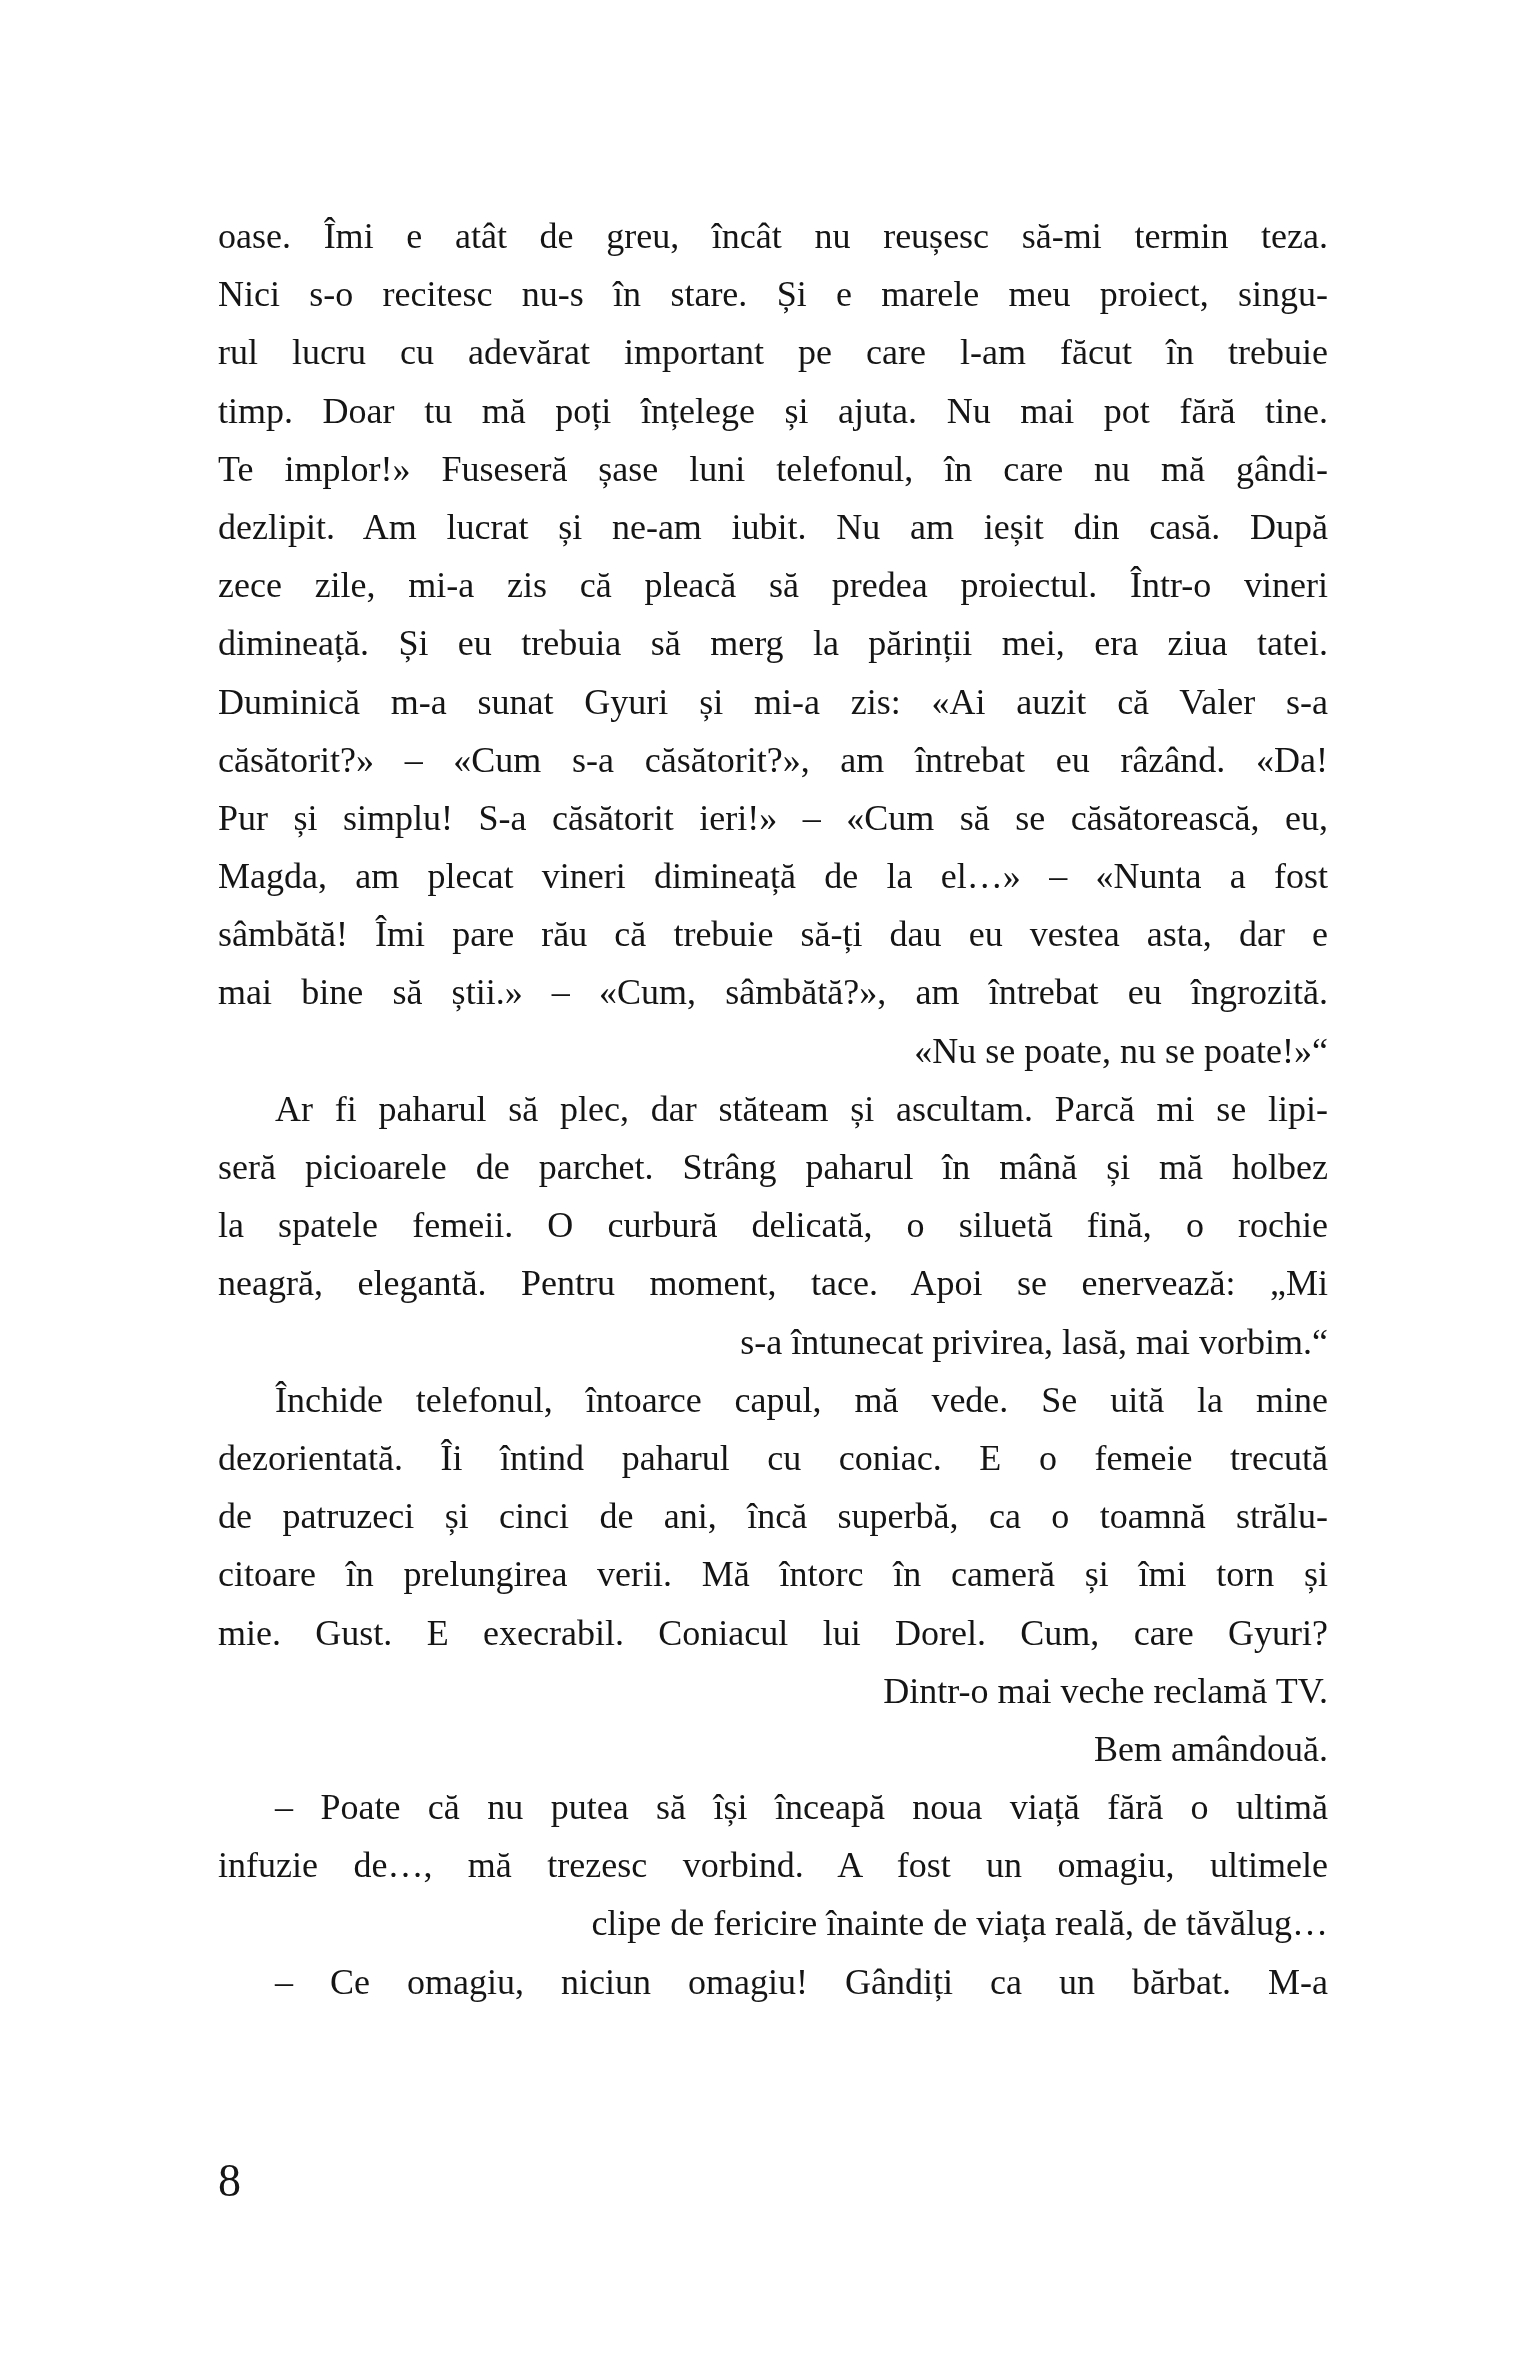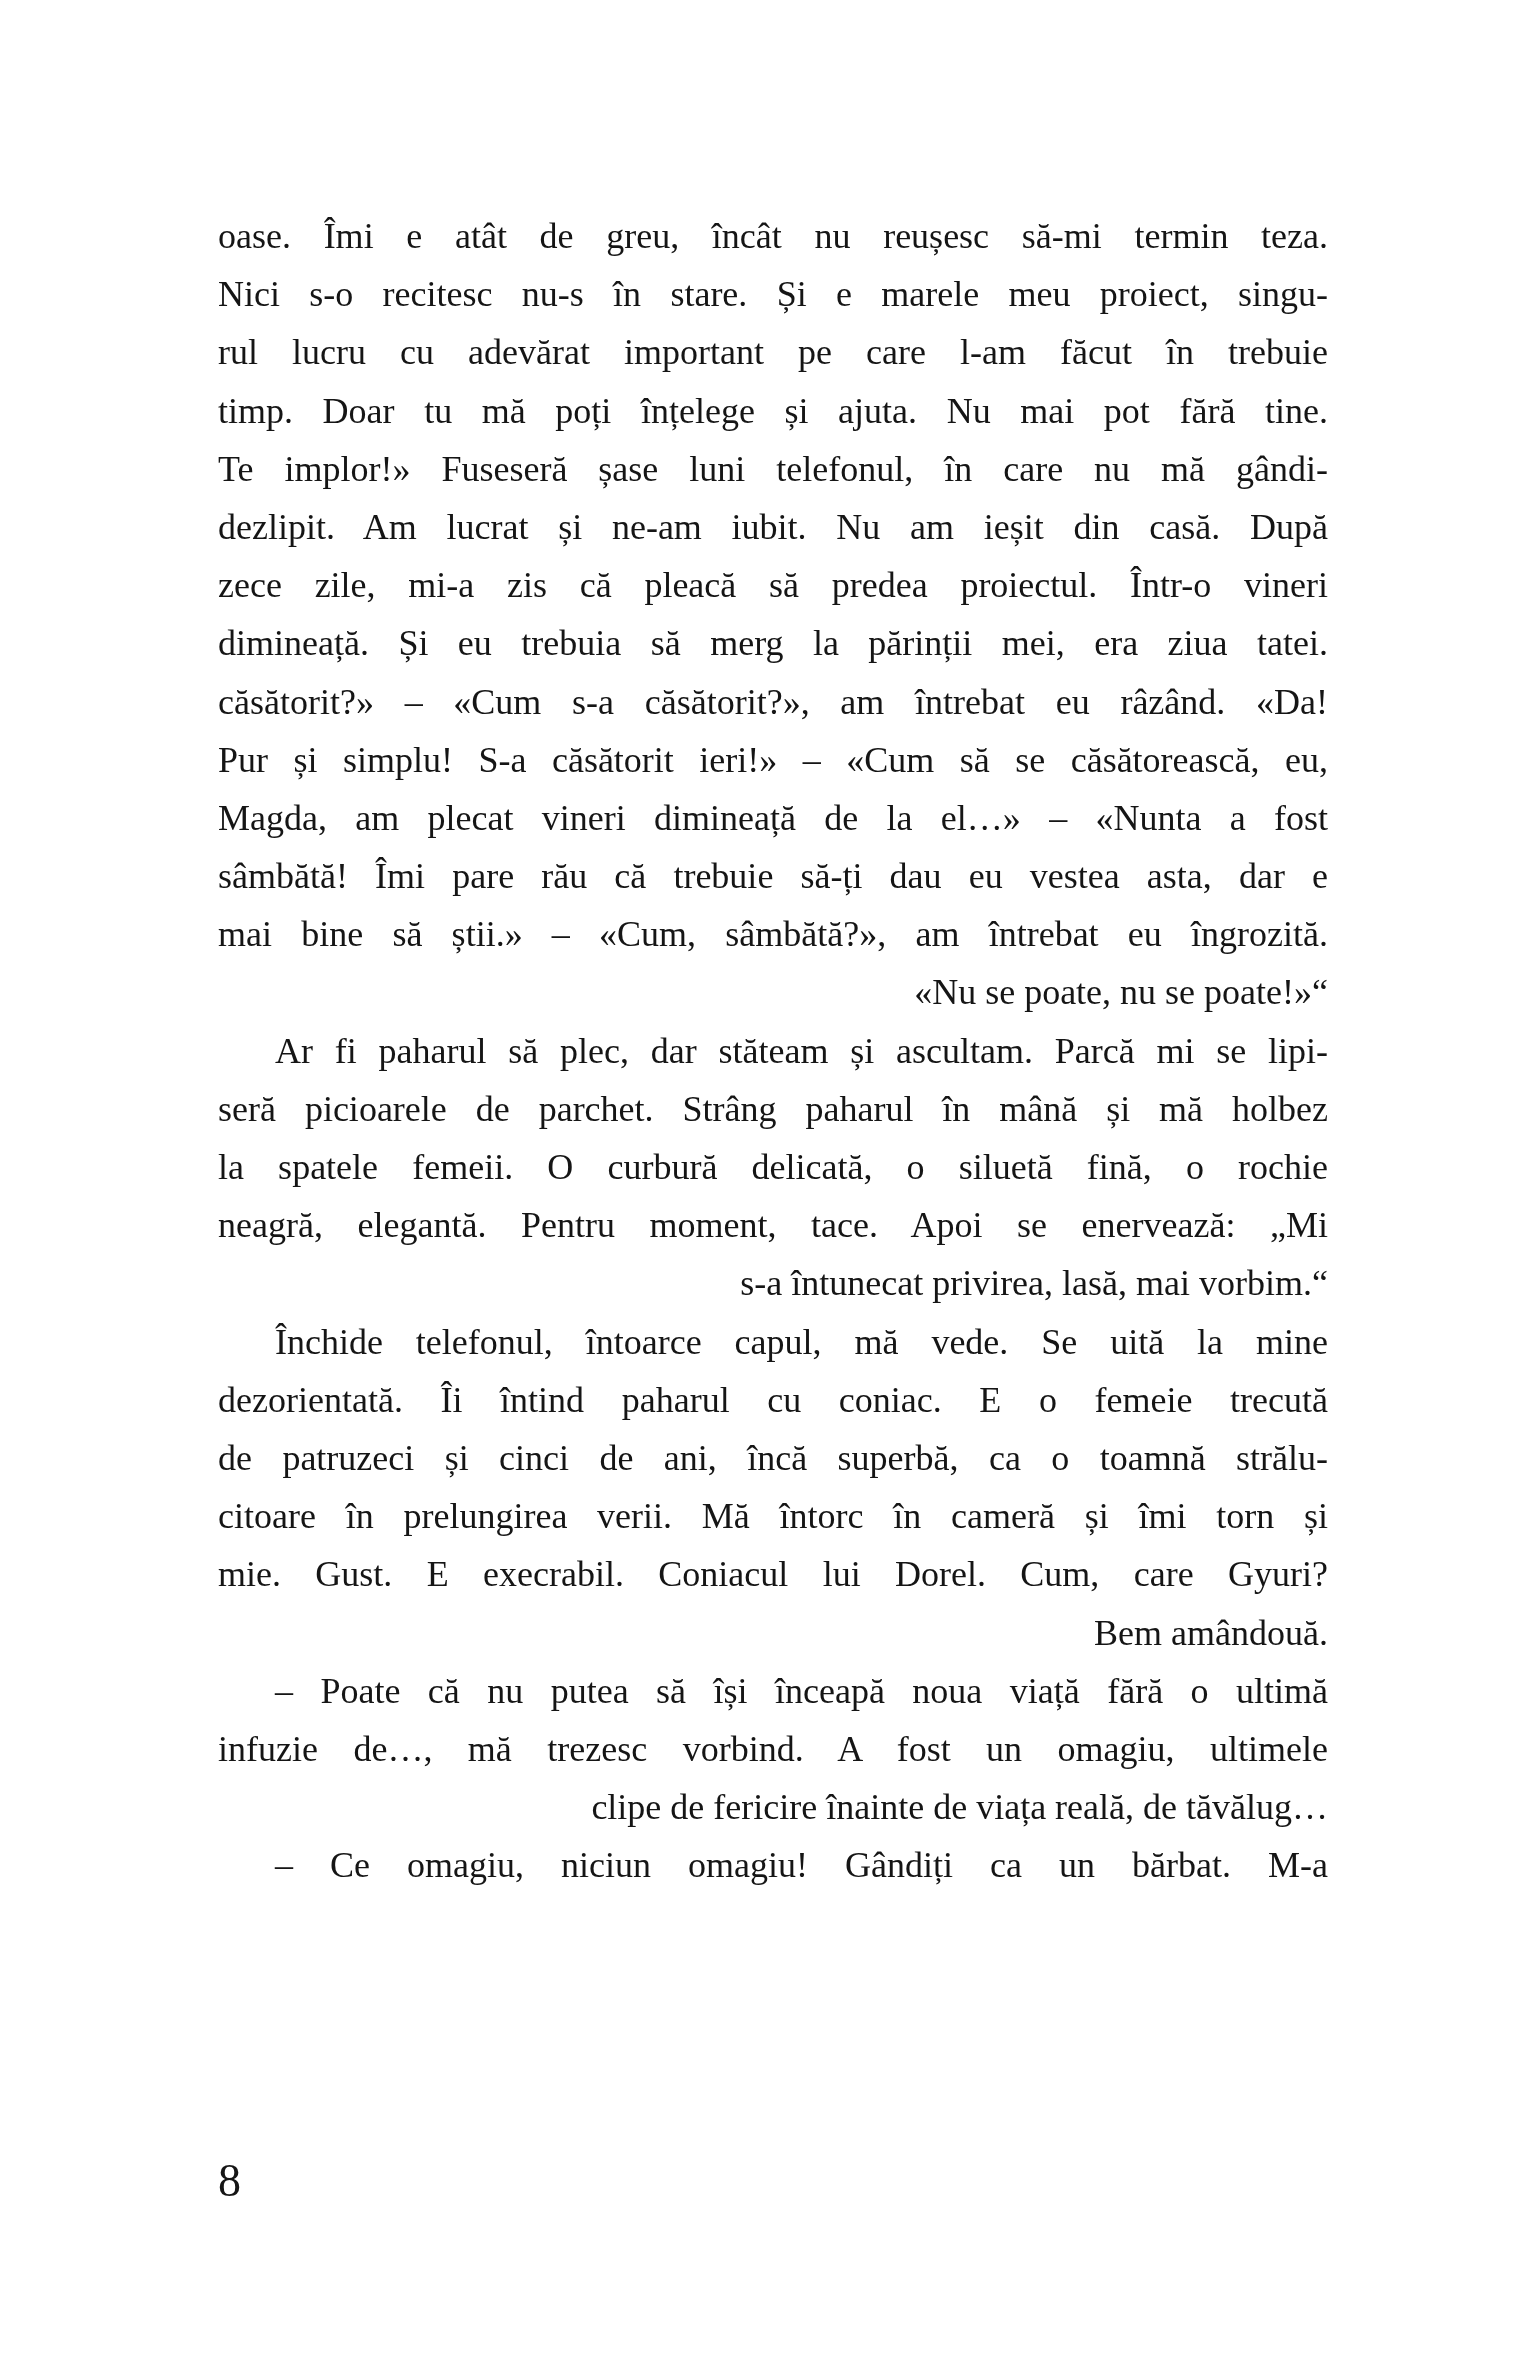--- a/index.html
+++ b/index.html
@@ -54,36 +54,38 @@
 <div class="book-page">
   <div class="text-block">
       <div class="line fill">oase. Îmi e atât de greu, încât nu reușesc să-mi termin teza.</div>
       <div class="line fill">Nici s-o recitesc nu-s în stare. Și e marele meu proiect, singu-</div>
       <div class="line fill">rul lucru cu adevărat important pe care l-am făcut în trebuie</div>
       <div class="line fill">timp. Doar tu mă poți înțelege și ajuta. Nu mai pot fără tine.</div>
       <div class="line fill">Te implor!» Fuseseră șase luni telefonul, în care nu mă gândi-</div>
       <div class="line fill">dezlipit. Am lucrat și ne-am iubit. Nu am ieșit din casă. După</div>
       <div class="line fill">zece zile, mi-a zis că pleacă să predea proiectul. Într-o vineri</div>
       <div class="line fill">dimineață. Și eu trebuia să merg la părinții mei, era ziua tatei.</div>
+      <div class="line fill">Duminică m-a sunat Gyuri și mi-a zis: «Ai auzit că Valer s-a</div>
       <div class="line fill">căsătorit?» – «Cum s-a căsătorit?», am întrebat eu râzând. «Da!</div>
       <div class="line fill">Pur și simplu! S-a căsătorit ieri!» – «Cum să se căsătorească, eu,</div>
       <div class="line fill">Magda, am plecat vineri dimineață de la el…» – «Nunta a fost</div>
       <div class="line fill">sâmbătă! Îmi pare rău că trebuie să-ți dau eu vestea asta, dar e</div>
       <div class="line fill">mai bine să știi.» – «Cum, sâmbătă?», am întrebat eu îngrozită.</div>
       <div class="line">«Nu se poate, nu se poate!»“</div>
       <div class="line fill indent">Ar fi paharul să plec, dar stăteam și ascultam. Parcă mi se lipi-</div>
       <div class="line fill">seră picioarele de parchet. Strâng paharul în mână și mă holbez</div>
       <div class="line fill">la spatele femeii. O curbură delicată, o siluetă fină, o rochie</div>
       <div class="line fill">neagră, elegantă. Pentru moment, tace. Apoi se enervează: „Mi</div>
       <div class="line">s-a întunecat privirea, lasă, mai vorbim.“</div>
       <div class="line fill indent">Închide telefonul, întoarce capul, mă vede. Se uită la mine</div>
       <div class="line fill">dezorientată. Îi întind paharul cu coniac. E o femeie trecută</div>
       <div class="line fill">de patruzeci și cinci de ani, încă superbă, ca o toamnă strălu-</div>
       <div class="line fill">citoare în prelungirea verii. Mă întorc în cameră și îmi torn și</div>
       <div class="line fill">mie. Gust. E execrabil. Coniacul lui Dorel. Cum, care Gyuri?</div>
+      <div class="line">Dintr-o mai veche reclamă TV.</div>
       <div class="line indent">Bem amândouă.</div>
       <div class="line fill indent">– Poate că nu putea să își înceapă noua viață fără o ultimă</div>
       <div class="line fill">infuzie de…, mă trezesc vorbind. A fost un omagiu, ultimele</div>
       <div class="line">clipe de fericire înainte de viața reală, de tăvălug…</div>
       <div class="line fill indent">– Ce omagiu, niciun omagiu! Gândiți ca un bărbat. M-a</div>
     </div>
   <div class="page-number">8</div>
 </div>
 
 </body></html>

